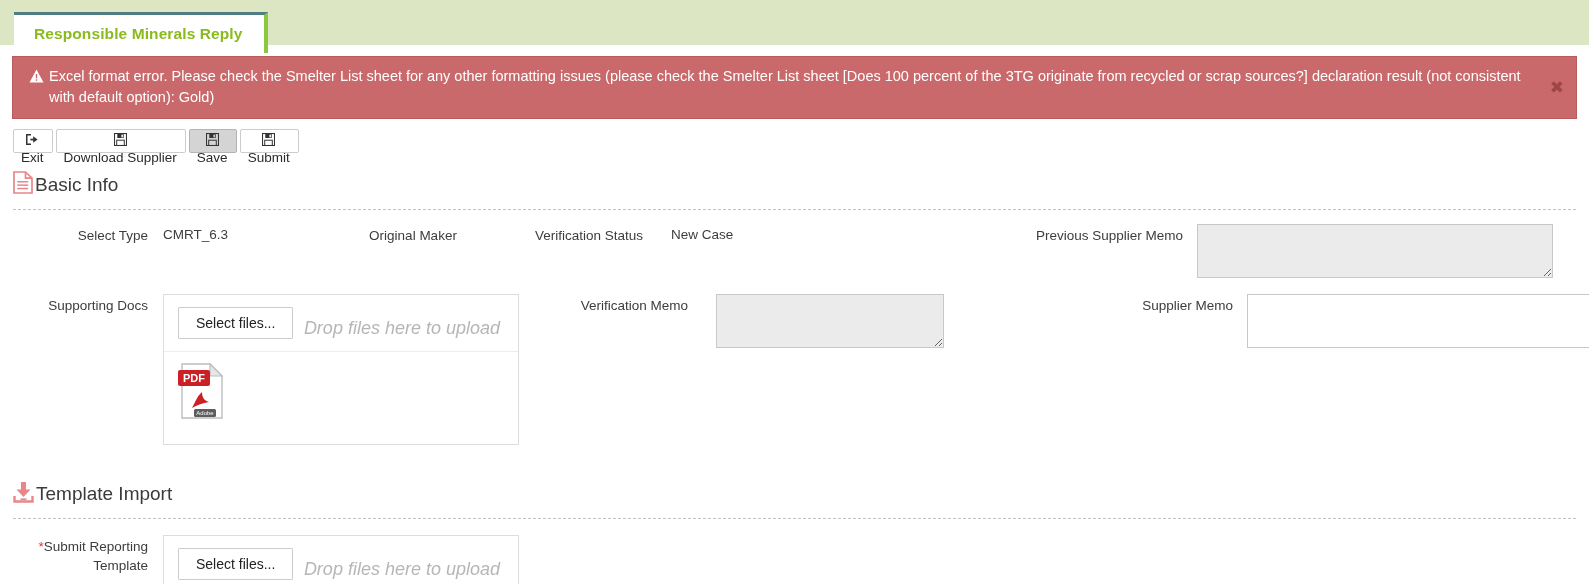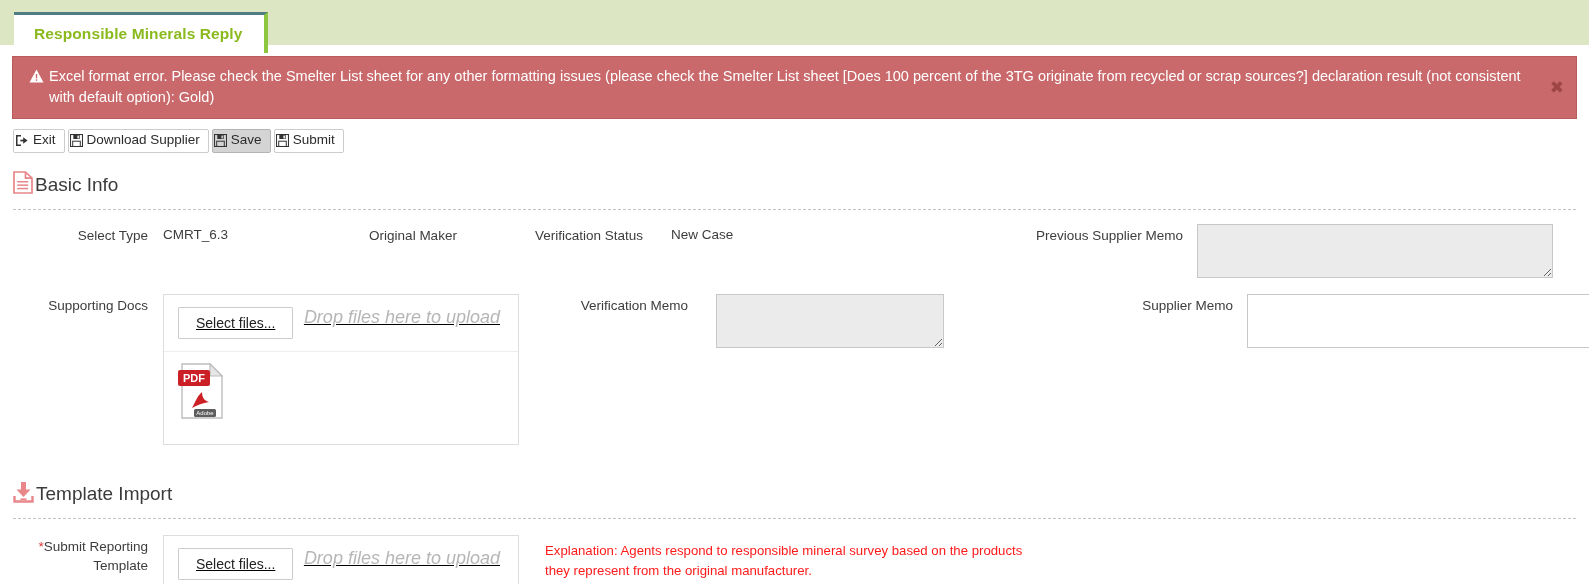--- a/index.html
+++ b/index.html
@@ -83,30 +83,31 @@
   
   .toolbar {
     margin: 10px 0 0 13px;
     display: flex;
     gap: 3px;
   }
   .tbtn {
     background: #ffffff;
     border: 1px solid #cccccc;
     border-radius: 2px;
-    padding: 3px 8px 4px 1px;
+    padding: 3px 8px 4px 7px;
     font-size: 13.5px;
     color: #2b2b2b;
     display: flex;
     align-items: center;
     gap: 4px;
     cursor: pointer;
     line-height: 1.25;
     height: 24px;
     white-space: nowrap;
+    flex-direction: column;
   }
   .tbtn.active {
     background: #d4d4d4;
     border-color: #b4b4b4;
   }
   .tbtn svg { display: block; }
 
   
   .section {
     margin: 18px 13px 0 13px;
@@ -152,25 +153,24 @@
   .col-b-lbl { width: 240px; flex: 0 0 240px; text-align: center; padding-left: 0; }
 
   
   .uploader {
     width: 356px;
     border: 1px solid #dddddd;
     background: #ffffff;
   }
   .uploader-top {
     display: flex;
-    align-items: flex-start;
+    align-items: flex-end;
     justify-content: space-between;
     padding: 12px 14px;
     border-bottom: 1px solid #eeeeee;
-    text-decoration: underline;
   }
   .uploader.no-list .uploader-top { border-bottom: none; }
   .select-files {
     border: 1px solid #cccccc;
     background: #ffffff;
     padding: 7px 17px;
     font-size: 14px;
     color: #222222;
     cursor: pointer;
     border-radius: 1px;
@@ -397,15 +397,14 @@
     <div style="flex:0 0 auto;padding-left:15px;width:371px;">
       <div class="uploader no-list">
         <div class="uploader-top" style="padding:12px 14px;">
           <button class="select-files">Select files...</button>
           <span class="drop-hint">Drop files here to upload</span>
         </div>
       </div>
 
     </div>
 
-    <div class="explain" style="margin-left:26px;">Explanation: Agents respond to responsible mineral survey based on the products they represent from the original manufacturer.</div>
   </div>
 </div>
 
 </body></html>

